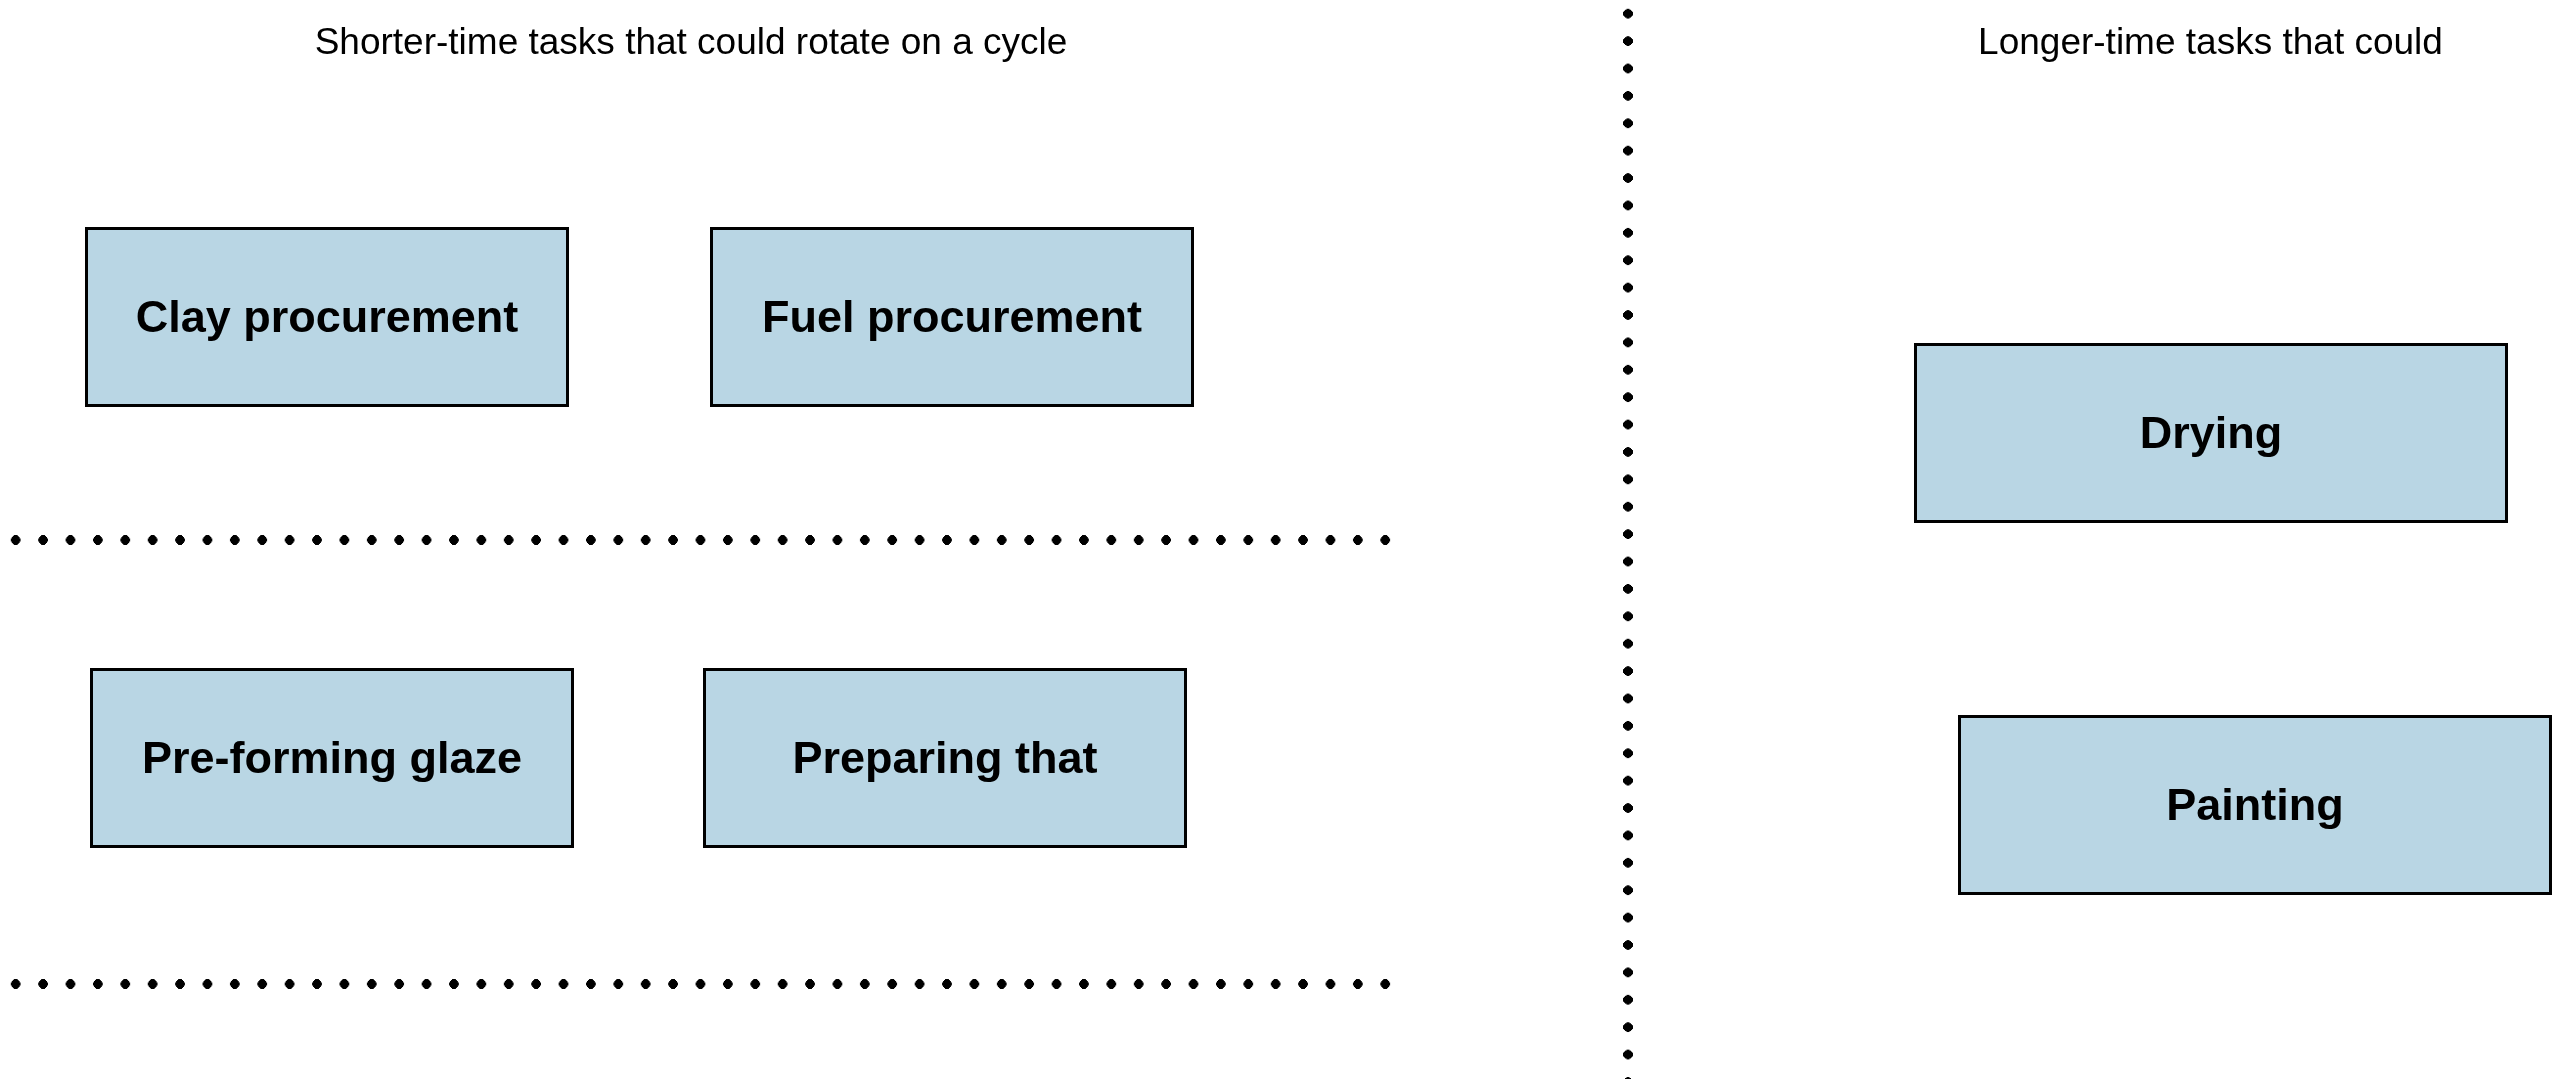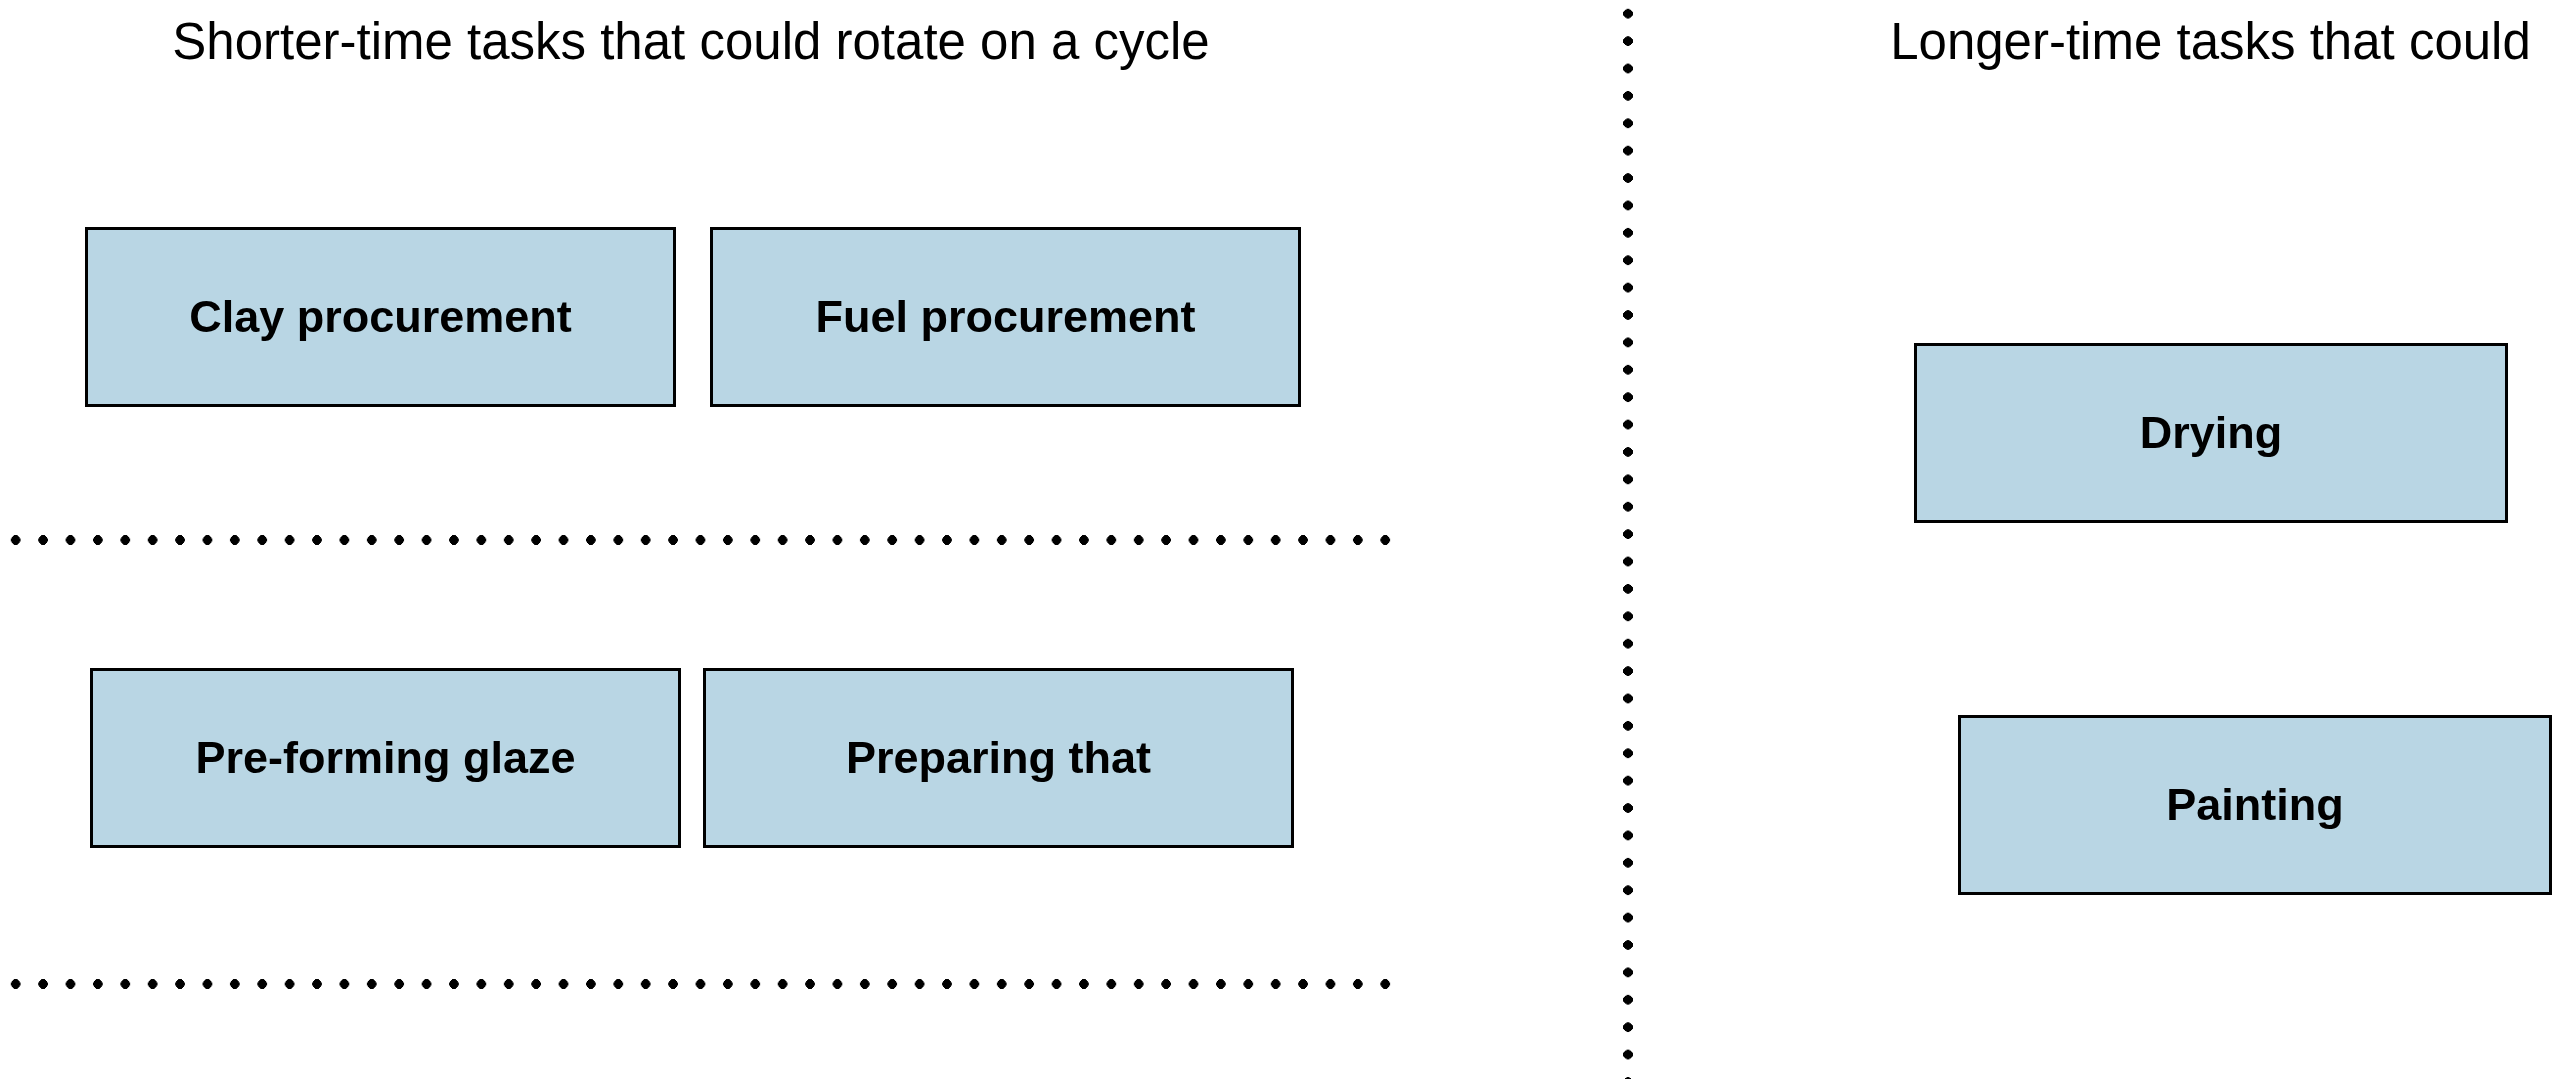--- a/index.html
+++ b/index.html
@@ -11,40 +11,40 @@
     position: relative;
     width: 2576px;
     height: 1080px;
     background: var(--background, #ffffff);
     font-family: "Liberation Sans", "DejaVu Sans", sans-serif;
     color: var(--text, #000000);
     overflow: hidden;
   }
   .section-title {
     position: absolute;
-    font-size: 51px;
+    font-size: 37px;
     line-height: 62px;
     font-weight: 400;
     text-align: center;
     color: var(--text, #000000);
   }
   .left-title {
     left: 0;
     top: 11.4px;
     width: 1382px;
   }
   .right-title {
     left: 1845px;
     top: 11.4px;
     width: 731px;
   }
   .task-box {
     position: absolute;
     box-sizing: border-box;
-    width: 591px;
+    width: 484px;
     height: 180px;
     background: var(--box-fill, #b9d6e4);
     border: 3.8px solid var(--box-border, #000000);
     display: flex;
     align-items: center;
     justify-content: center;
     font-size: 45px;
     font-weight: 700;
     text-align: center;
   }

